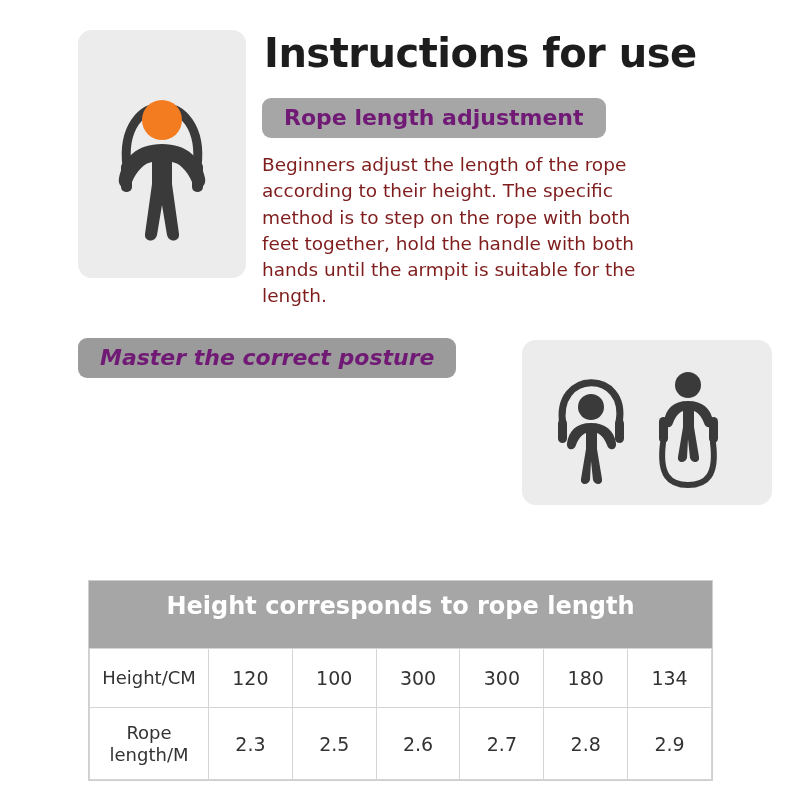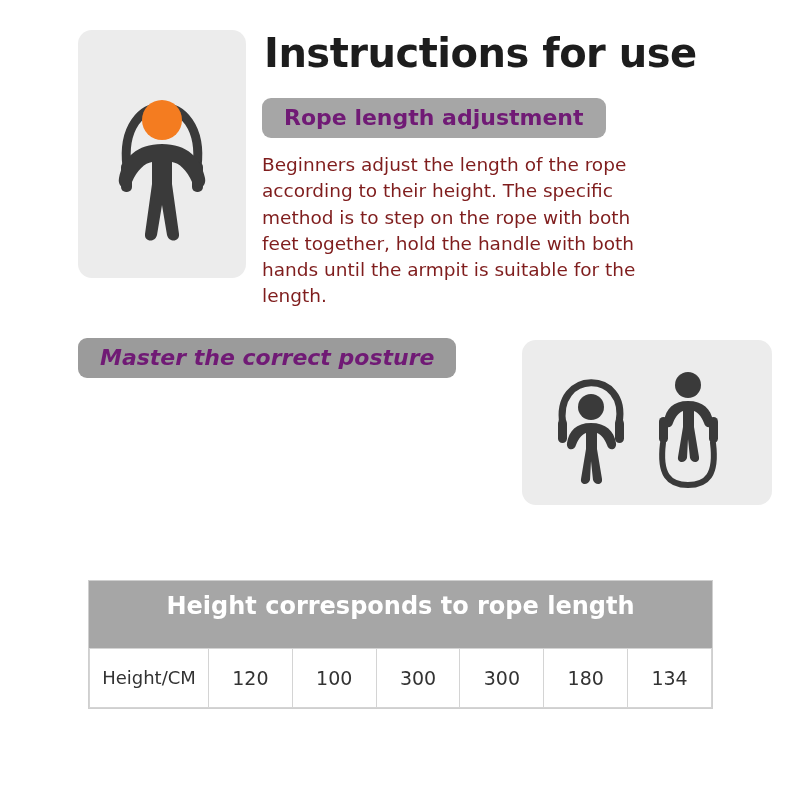--- a/index.html
+++ b/index.html
@@ -210,17 +210,26 @@
       <tbody>
         <tr>
           <td class="rowlabel">Height/CM</td>
           <td>120</td>
           <td>100</td>
           <td>300</td>
           <td>300</td>
           <td>180</td>
           <td>134</td>
         </tr>
+        <tr>
+          <td class="rowlabel">Rope length/M</td>
+          <td>2.3</td>
+          <td>2.5</td>
+          <td>2.6</td>
+          <td>2.7</td>
+          <td>2.8</td>
+          <td>2.9</td>
+        </tr>
       </tbody>
     </table>
   </div>
 
 </div>
 
 </body></html>

